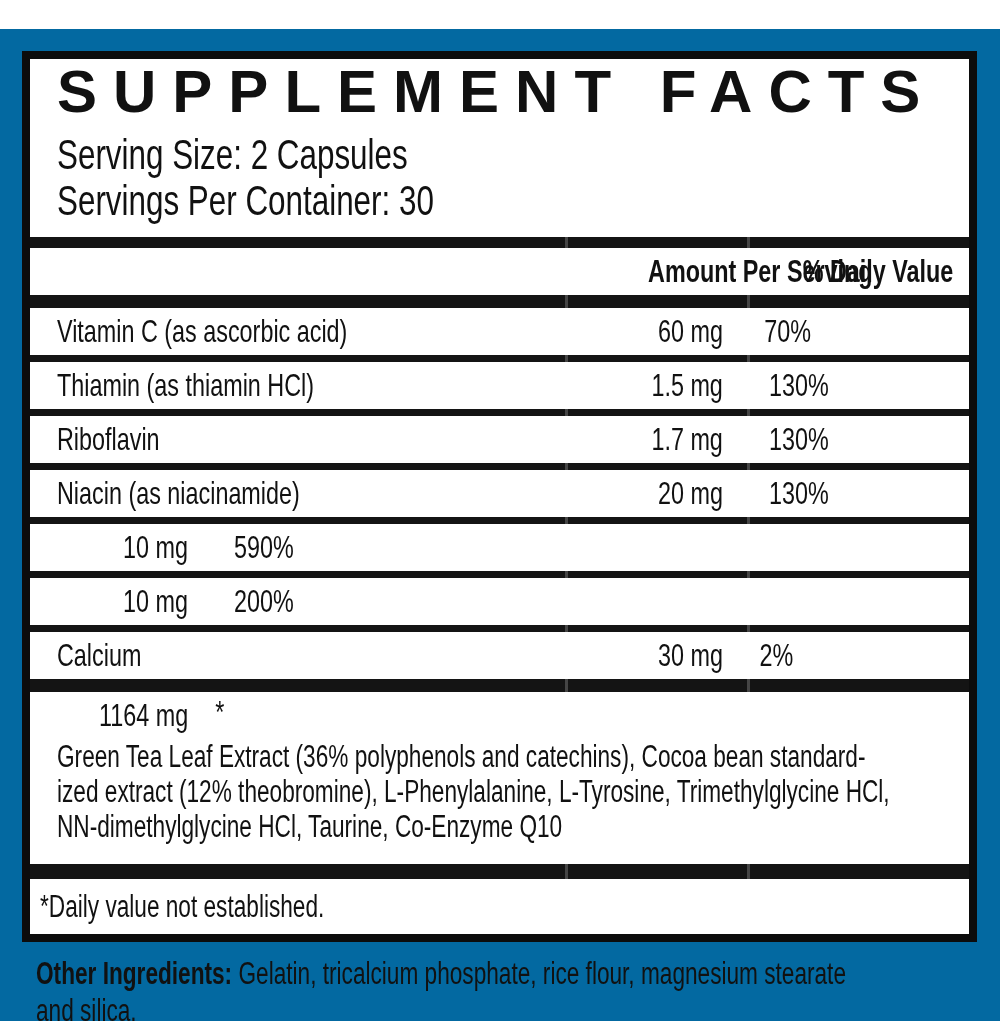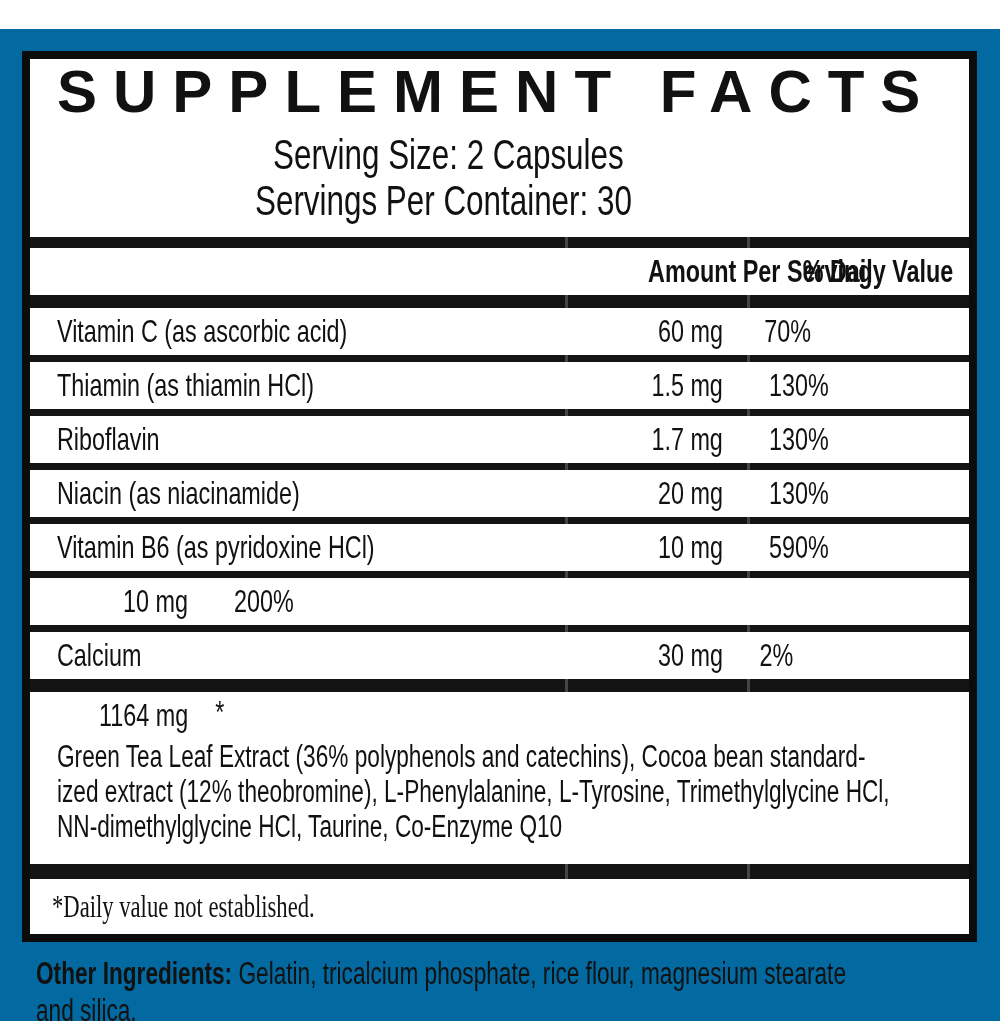--- a/index.html
+++ b/index.html
@@ -40,21 +40,21 @@
   .hdr { height: 178px; overflow: hidden; }
   .title {
     margin: 0 0 0 27px;
     font-size: 60px;
     font-weight: bold;
     letter-spacing: 16px;
     line-height: 66px;
     white-space: nowrap;
   }
   .servingBlock { margin: 6px 0 0 27px; font-size: 43px; }
-  .servingBlock .line { line-height: 46px; text-align: center; }
+  .servingBlock .line { line-height: 46px; }
 
   
   .bar {
     height: 7px;
     background: linear-gradient(to right,
       #141414 0px, #141414 535px,
       #454545 535px, #454545 538px,
       #141414 538px, #141414 717px,
       #454545 717px, #454545 720px,
       #141414 720px, #141414 100%);
@@ -82,22 +82,21 @@
     font-size: 31px;
   }
   .blendDesc .dline { line-height: 35px; }
   .blendRow .cDv { align-self: flex-start; line-height: 40px; }
 
   .footRow {
     height: 55px;
     display: flex;
     align-items: center;
     font-size: 31px;
-    padding-left: 22px;
-    font-family: Liberation Serif, serif;
+    padding-left: 10px;
   }
 
   .other {
     position: absolute;
     left: 36px;
     top: 926px;
     width: 978px;
     font-size: 31px;
   }
   .other .oline { line-height: 37px; }
@@ -156,21 +155,20 @@
     <div class="bar"></div>
 
     <div class="trow">
       <div class="cName"><span class="cond oL">Niacin (as niacinamide)</span></div>
       <div class="cAmt"><span class="cond oR">20 mg</span></div>
       <div class="cDv"><span class="cond oR">130%</span></div>
     </div>
     <div class="bar"></div>
 
     <div class="trow">
-      <div class="cName"><span class="cond oL">Vitamin B6 (as pyridoxine HCl)</span></div>
       <div class="cAmt"><span class="cond oR">10 mg</span></div>
       <div class="cDv"><span class="cond oR">590%</span></div>
     </div>
     <div class="bar"></div>
 
     <div class="trow">
       <div class="cAmt"><span class="cond oR">10 mg</span></div>
       <div class="cDv"><span class="cond oR">200%</span></div>
     </div>
     <div class="bar"></div>

